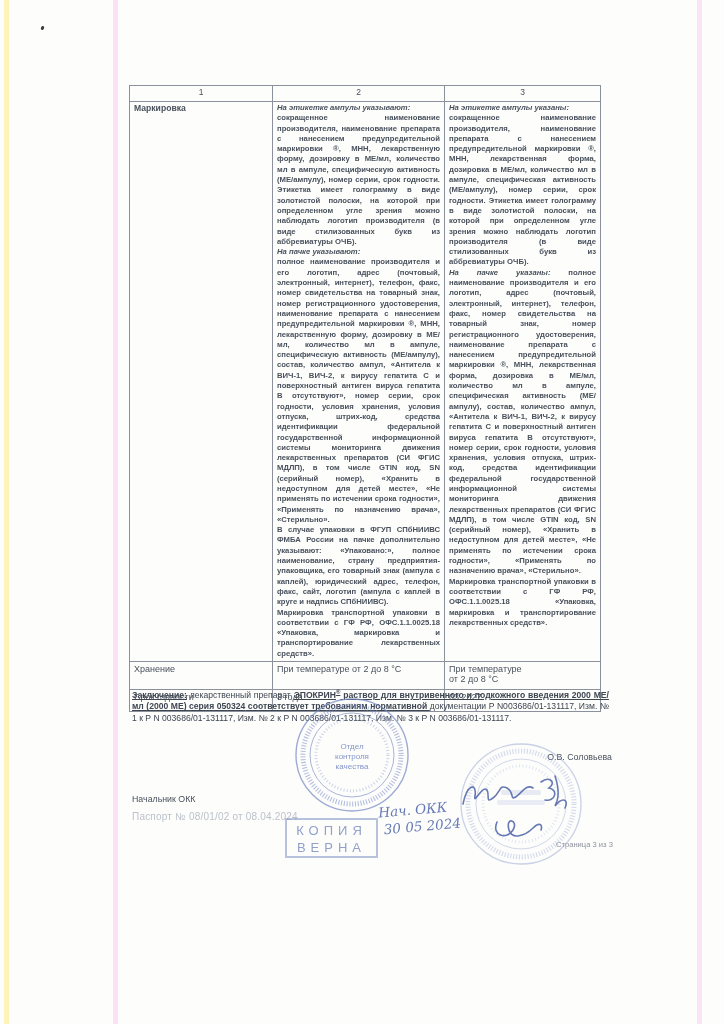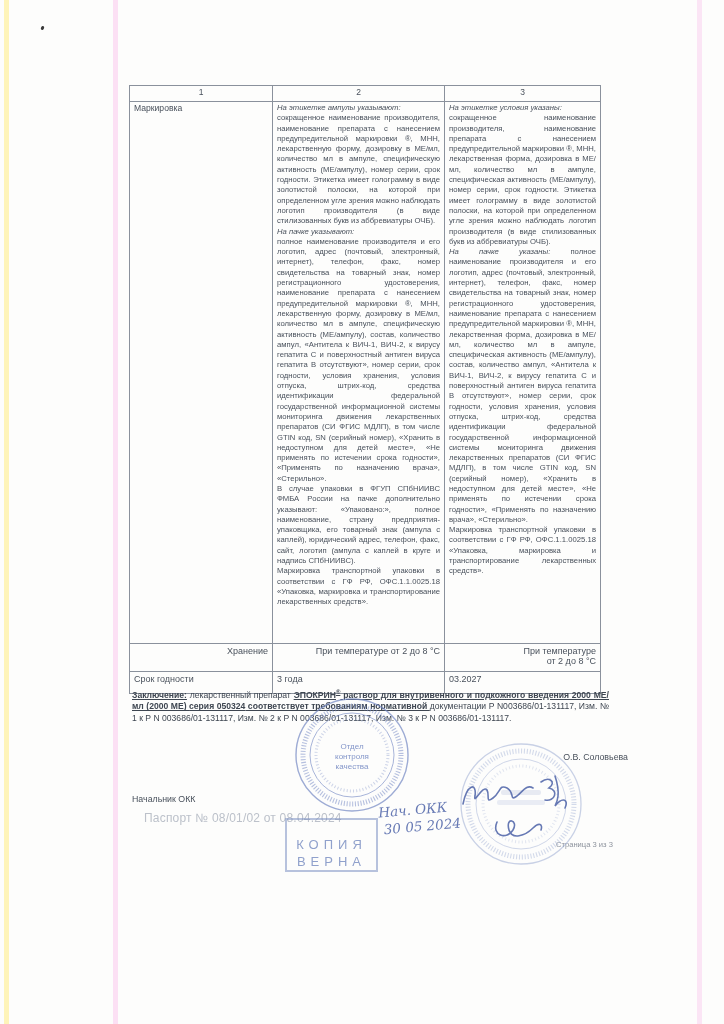--- a/index.html
+++ b/index.html
@@ -14,41 +14,41 @@
   .speck{position:absolute;left:41px;top:26px;width:3px;height:4px;background:#3a3a3a;border-radius:45%;transform:rotate(25deg);}
 
   
   table.doc{position:absolute;left:129px;top:85px;width:471px;border-collapse:collapse;table-layout:fixed;}
   table.doc td{border:1px solid #8a919c;vertical-align:top;color:#49515c;padding:1px 4px 2px 4px;overflow:hidden;}
   td.hdr{text-align:center;font-size:8.5px;height:12px;padding:0;}
   td.label{font-size:8.6px;padding-top:3px;}
   td.body{font-size:7.7px;line-height:10.3px;text-align:justify;margin-top:36px;}
   td.body p{margin:0;}
   .it{font-style:italic;}
-  tr.marking td{height:538px;}
-  tr.storage td{height:23px;font-size:9px;padding-top:2px;text-align:right;}
+  tr.marking td{height:538px;font-weight:bold;}
+  tr.storage td{height:23px;font-size:9px;padding-top:2px;}
   tr.shelf td{height:17px;font-size:9px;padding-top:2px;margin-left:8px;}
   .blk{display:block;}
 
   
   .conclusion{position:absolute;left:132px;top:687px;width:477px;font-size:8.6px;line-height:11.6px;text-align:justify;color:#3e4651;}
   .b{font-weight:bold;text-decoration:underline;}
   .u{}
   sup{font-size:6px;vertical-align:super;}
 
   
   .sig-title{position:absolute;left:132px;top:794px;font-size:8.8px;color:#49515c;}
-  .sig-name{position:absolute;right:96px;top:752px;font-size:8.8px;color:#49515c;}
-  .passport{position:absolute;left:132px;top:811px;font-size:12px;color:#bcc1ca;letter-spacing:.2px;margin-left:12px;}
+  .sig-name{position:absolute;right:112px;top:752px;font-size:8.8px;color:#49515c;}
+  .passport{position:absolute;left:132px;top:811px;font-size:10px;color:#bcc1ca;letter-spacing:.2px;}
   .pageno{position:absolute;left:556px;top:840px;font-size:7.6px;color:#8d939d;}
 
   
   .stamp-svg{position:absolute;pointer-events:none;}
   .copy-stamp{position:absolute;left:285px;top:818px;width:89px;height:34px;border:2px solid rgba(125,145,195,.55);
-    color:rgba(125,145,195,.85);text-align:center;font-size:13px;font-weight:500;letter-spacing:5px;line-height:17px;padding-top:16px;}
+    color:rgba(125,145,195,.85);text-align:center;font-size:13px;font-weight:500;letter-spacing:5px;line-height:17px;padding-top:2px;}
   .hand-note{position:absolute;left:379px;top:801px;font-family:"DejaVu Serif",serif;font-style:italic;
     color:#4d63a8;font-size:13.5px;line-height:17px;transform:rotate(-5deg);opacity:.85;}
   .hand-note span{display:block;}
   .hand-note span:last-child{padding-left:4px;}
 </style>
 </head>
 <body>
 
 <div id="page">
 
@@ -73,21 +73,21 @@
       <td class="label">Маркировка</td>
       <td class="body">
         <p class="it">На этикетке ампулы указывают:</p>
         <p>сокращенное наименование производителя, наименование препарата с нанесением предупредительной маркировки ®, МНН, лекарственную форму, дозировку в МЕ/мл, количество мл в ампуле, специфическую активность (МЕ/ампулу), номер серии, срок годности. Этикетка имеет голограмму в виде золотистой полоски, на которой при определенном угле зрения можно наблюдать логотип производителя (в виде стилизованных букв из аббревиатуры ОЧБ).</p>
         <p class="it">На пачке указывают:</p>
         <p>полное наименование производителя и его логотип, адрес (почтовый, электронный, интернет), телефон, факс, номер свидетельства на товарный знак, номер регистрационного удостоверения, наименование препарата с нанесением предупредительной маркировки ®, МНН, лекарственную форму, дозировку в МЕ/мл, количество мл в ампуле, специфическую активность (МЕ/ампулу), состав, количество ампул, «Антитела к ВИЧ-1, ВИЧ-2, к вирусу гепатита С и поверхностный антиген вируса гепатита В отсутствуют», номер серии, срок годности, условия хранения, условия отпуска, штрих-код, средства идентификации федеральной государственной информационной системы мониторинга движения лекарственных препаратов (СИ ФГИС МДЛП), в том числе GTIN код, SN (серийный номер), «Хранить в недоступном для детей месте», «Не применять по истечении срока годности», «Применять по назначению врача», «Стерильно».</p>
         <p>В случае упаковки в ФГУП СПбНИИВС ФМБА России на пачке дополнительно указывают: «Упаковано:», полное наименование, страну предприятия-упаковщика, его товарный знак (ампула с каплей), юридический адрес, телефон, факс, сайт, логотип (ампула с каплей в круге и надпись СПбНИИВС).</p>
         <p>Маркировка транспортной упаковки в соответствии с ГФ РФ, ОФС.1.1.0025.18 «Упаковка, маркировка и транспортирование лекарственных средств».</p>
       </td>
       <td class="body">
-        <p class="it">На этикетке условия указаны:</p>
+        <p class="it">На этикетке ампулы указаны:</p>
         <p>сокращенное наименование производителя, наименование препарата с нанесением предупредительной маркировки ®, МНН, лекарственная форма, дозировка в МЕ/мл, количество мл в ампуле, специфическая активность (МЕ/ампулу), номер серии, срок годности. Этикетка имеет голограмму в виде золотистой полоски, на которой при определенном угле зрения можно наблюдать логотип производителя (в виде стилизованных букв из аббревиатуры ОЧБ).</p>
         <p><span class="it">На пачке указаны:</span><span> полное наименование производителя и его логотип, адрес (почтовый, электронный, интернет), телефон, факс, номер свидетельства на товарный знак, номер регистрационного удостоверения, наименование препарата с нанесением предупредительной маркировки ®, МНН, лекарственная форма, дозировка в МЕ/мл, количество мл в ампуле, специфическая активность (МЕ/ампулу), состав, количество ампул, «Антитела к ВИЧ-1, ВИЧ-2, к вирусу гепатита С и поверхностный антиген вируса гепатита В отсутствуют», номер серии, срок годности, условия хранения, условия отпуска, штрих-код, средства идентификации федеральной государственной информационной системы мониторинга движения лекарственных препаратов (СИ ФГИС МДЛП), в том числе GTIN код, SN (серийный номер), «Хранить в недоступном для детей месте», «Не применять по истечении срока годности», «Применять по назначению врача», «Стерильно».</span></p>
         <p>Маркировка транспортной упаковки в соответствии с ГФ РФ, ОФС.1.1.0025.18 «Упаковка, маркировка и транспортирование лекарственных средств».</p>
       </td>
     </tr>
     <tr class="storage">
       <td>Хранение</td>
       <td>При температуре от 2 до 8 °С</td>
       <td>
             <span class="blk">При температуре</span>

